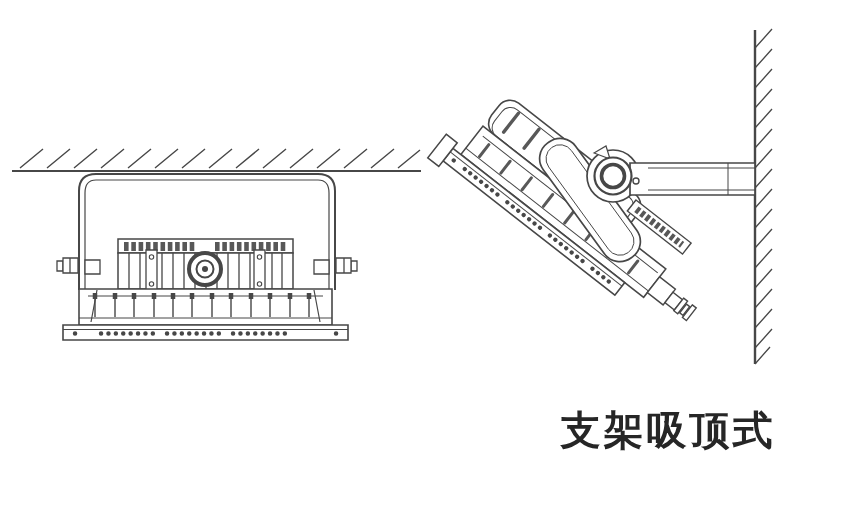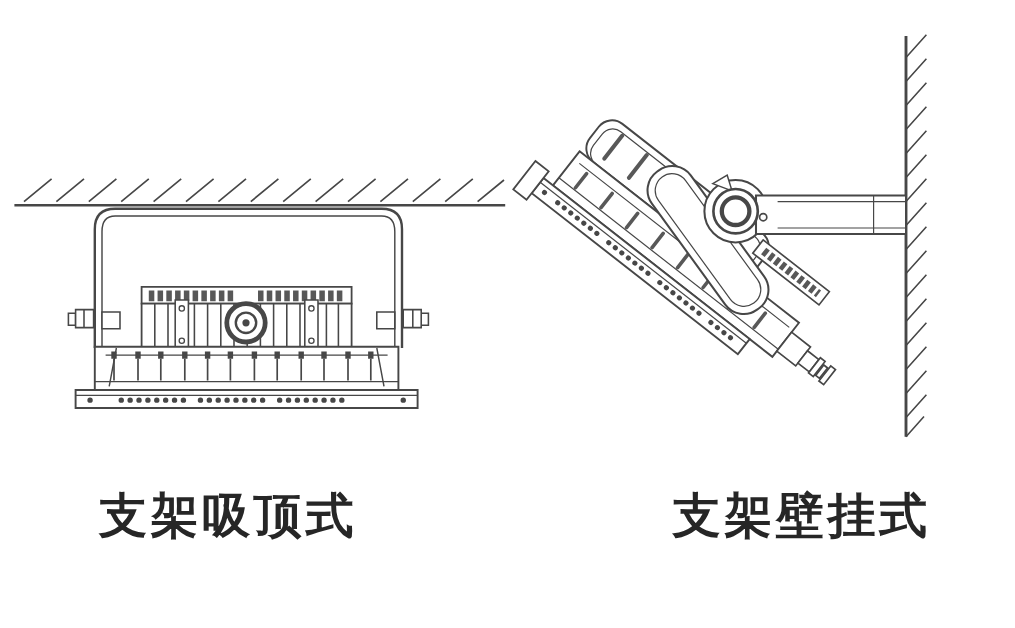--- a/index.html
+++ b/index.html
@@ -131,15 +131,14 @@
       </g>
 
       <g stroke="currentColor">
         <circle cx="613" cy="176" r="18.5" fill="#ffffff" stroke-width="2.2"></circle>
         <circle cx="613" cy="176" r="11.5" fill="#ffffff" stroke-width="3.6"></circle>
         <circle cx="636" cy="181" r="3" fill="#ffffff" stroke-width="1.4"></circle>
       </g>
     </svg>
   </figure>
 
-  <div class="caption left">支架吸顶式</div>
-  <div class="caption right">支架壁挂式</div>
+  <div class="caption right">支架吸顶式</div>
 </div>
 
 </body></html>

